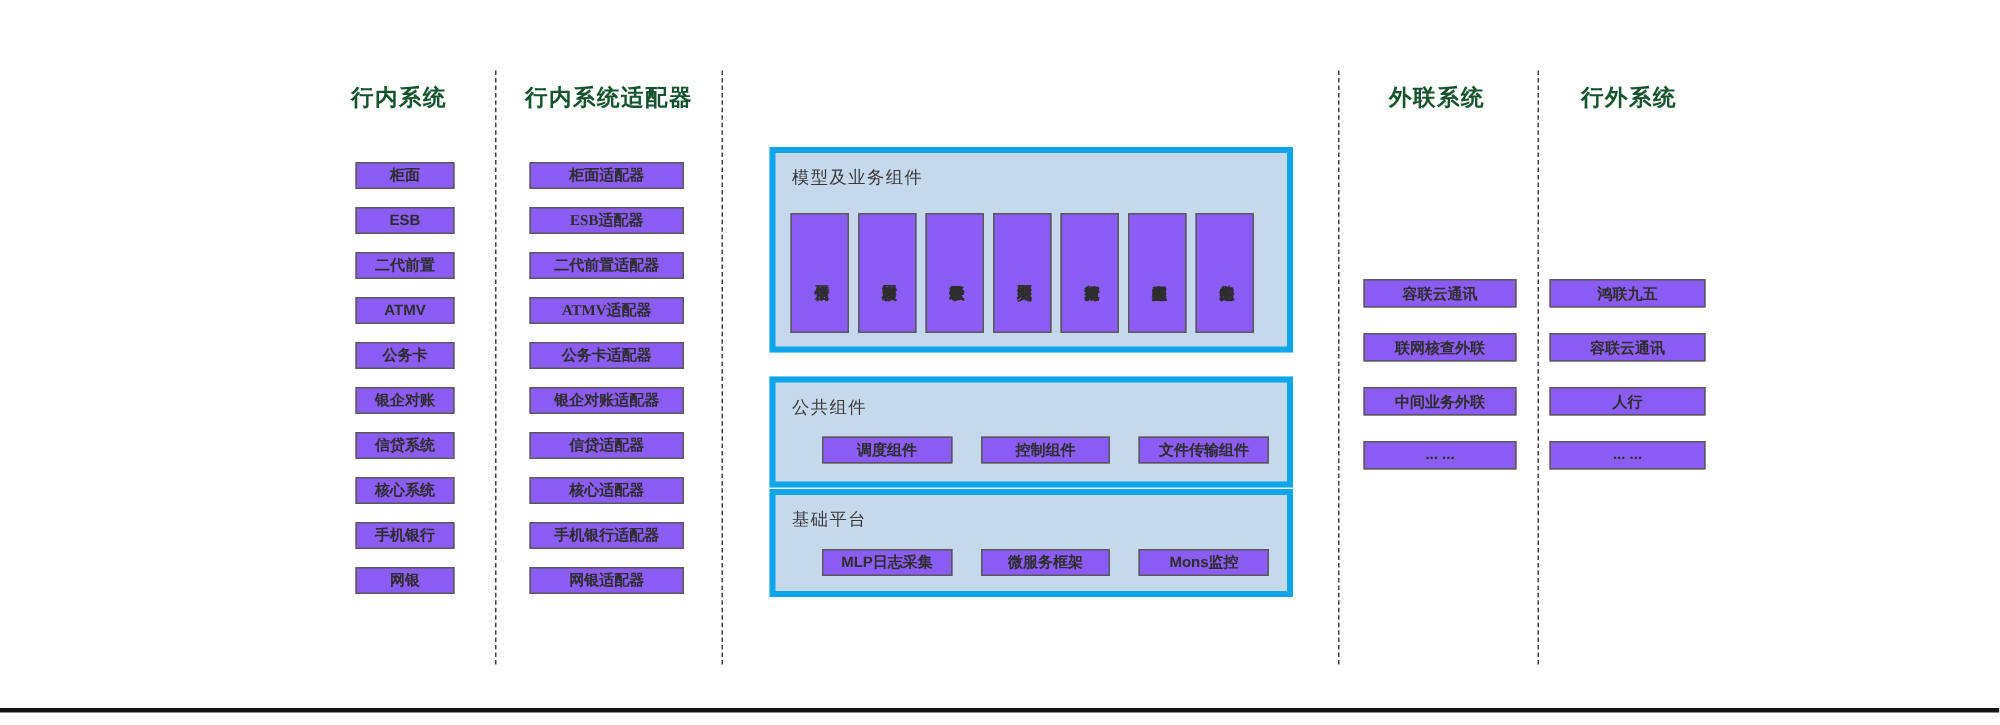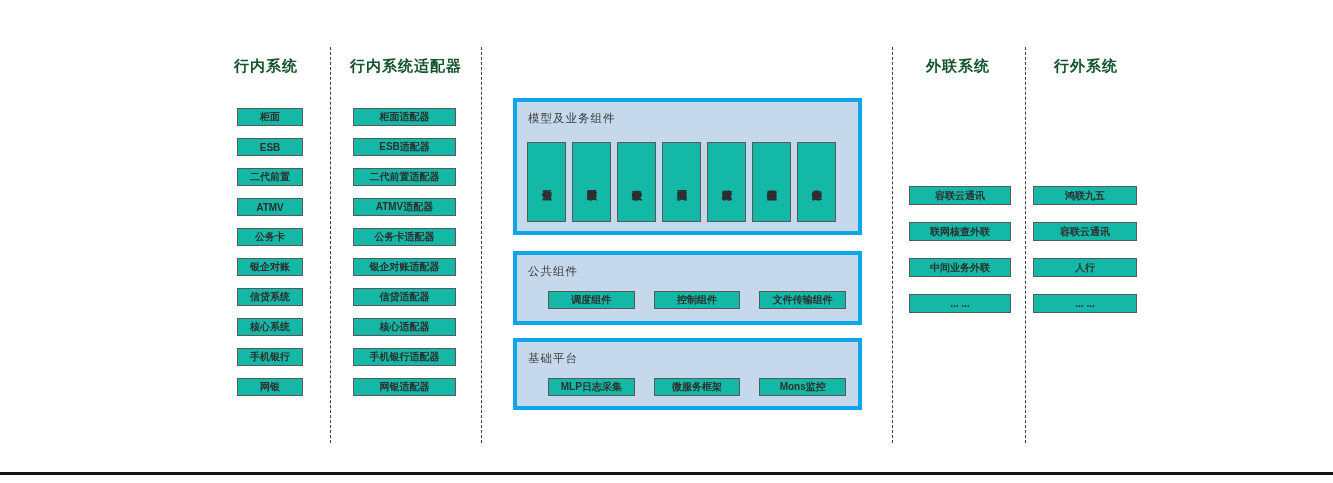--- a/index.html
+++ b/index.html
@@ -22,49 +22,49 @@
   .h-outreach{left:894px;width:128px;}
   .h-external{left:1025px;width:122px;}
   
   .vdash{
     position:absolute;top:47px;height:396px;width:0;
     border-left:1px dashed #3f3f3f;
   }
   .d1{left:330px;} .d2{left:481px;} .d3{left:892px;} .d4{left:1025px;}
   
   .gbox{
-    background:#14b8a6;
+    background:#8b5cf6;
     border:1px solid #595959;
     color:#2e2e2e;
     font-weight:bold;font-size:10px;
     display:flex;align-items:center;justify-content:center;
     box-sizing:border-box;
   }
   
   .vlist{position:absolute;display:flex;flex-direction:column;}
   .list-internal{left:237px;top:108px;width:66px;gap:12px;}
-  .list-adapters{left:353px;top:108px;width:103px;gap:12px;}
+  .list-adapters{left:353px;top:108px;width:103px;gap:12px;font-family:Liberation Serif, serif;}
   .list-internal .gbox,.list-adapters .gbox{height:18px;width:100%;}
   
   .list-outreach{left:909px;top:186px;width:102px;gap:17px;}
   .list-external{left:1033px;top:186px;width:104px;gap:17px;}
   .list-outreach .gbox,.list-external .gbox{height:19px;width:100%;}
   
   .panel{
     position:absolute;left:513px;width:349px;
     background:#c5d8ec;border:4px solid #0ea5e9;
     box-sizing:border-box;
   }
   .panel-label{
     position:absolute;left:11px;top:9px;
     font-size:11.5px;color:#3a3a3a;letter-spacing:1px;
   }
   .panel-model{top:98px;height:137px;}
   .panel-common{top:251px;height:74px;}
-  .panel-base{top:338px;height:72px;}
+  .panel-base{top:326px;height:72px;}
   
   .vbox-row{
     position:absolute;left:10px;top:40px;
     display:flex;flex-direction:row;gap:6px;
   }
   .vbox{
     width:39px;height:80px;
     writing-mode:vertical-rl;
     text-orientation:upright;
     letter-spacing:0;

